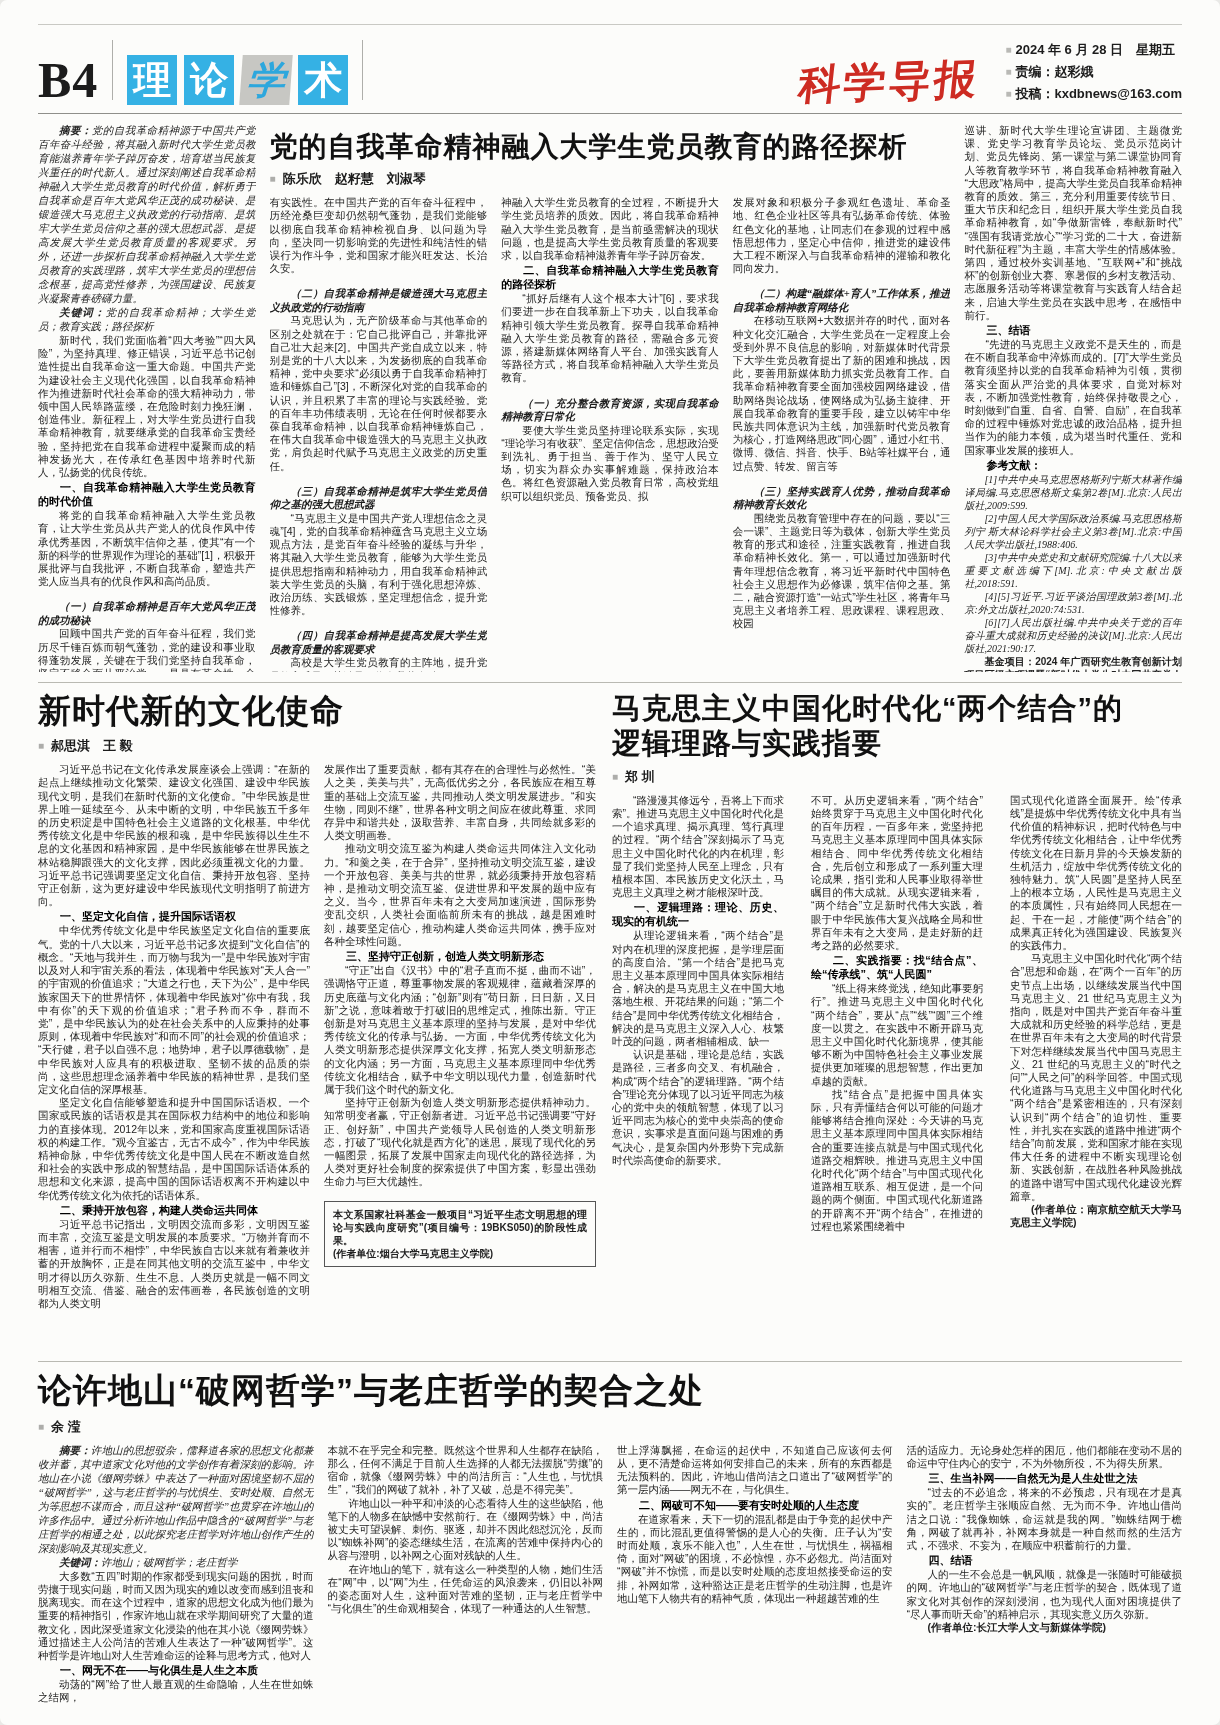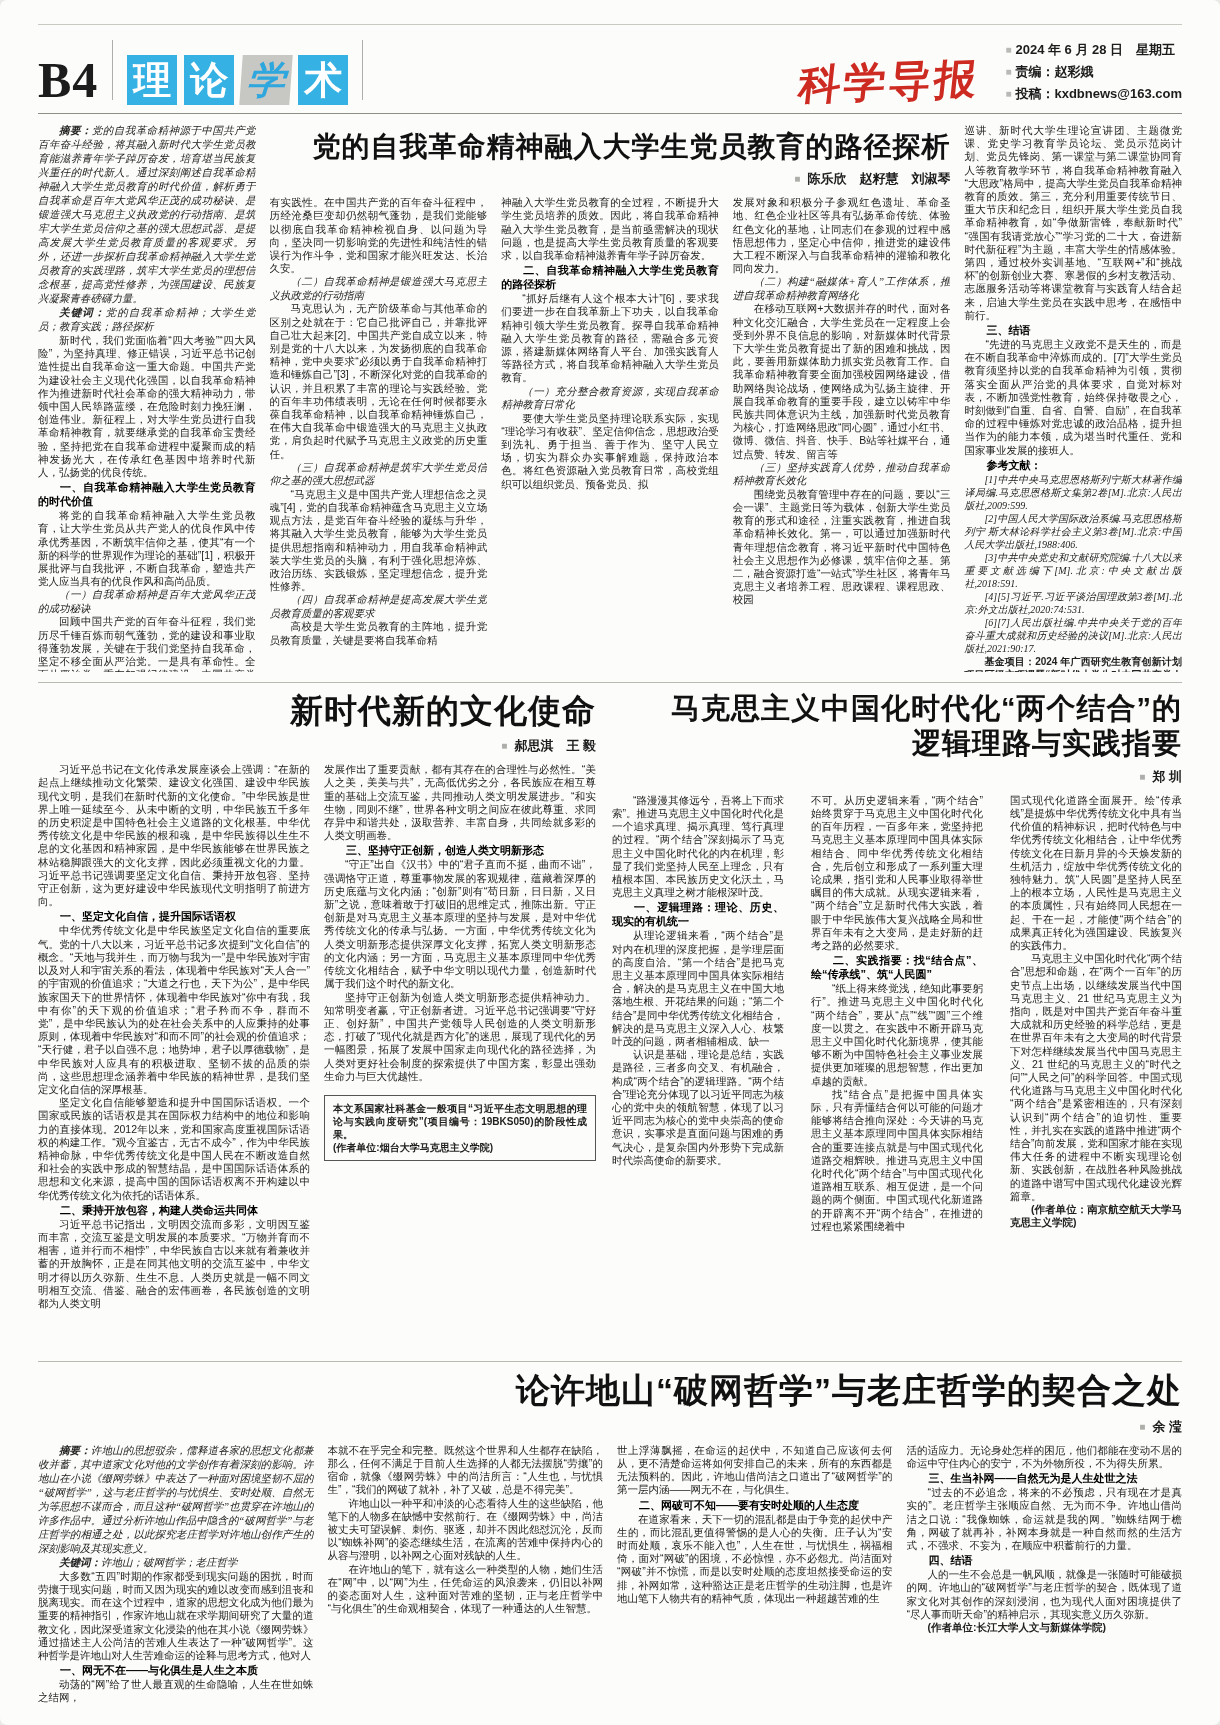--- a/index.html
+++ b/index.html
@@ -21,32 +21,32 @@
              font-family:"Liberation Serif", serif; transform:skewX(-4deg); }
   .hd .spacer{ flex:1; }
   .masthead{ font-family:"Liberation Serif", serif; font-weight:bold; color:#cd2b22;
              font-size:42px; line-height:1.1; letter-spacing:3px;
              transform:skewX(-8deg) rotate(-2deg); margin-right:26px; white-space:nowrap;}
   .meta{ font-size:13px; line-height:22px; font-weight:bold; white-space:nowrap; }
   .meta .sq{ color:#b9b9b5; font-size:10px; margin-right:4px; vertical-align:1px;}
 
   
   .rule{ border:0; border-top:1px solid #b9b9b2; margin:10px 0 8px; }
-  .art header{ text-align:right; }
+  .art header{ text-align:left; }
   .art-title{ font-weight:bold; color:#111; letter-spacing:1px; line-height:1.22; }
   .authors{ font-size:13px; margin:6px 0 8px; font-weight:bold;}
   .authors .sq{ color:#adadaa; font-size:10px; margin-right:7px; vertical-align:1px;}
 
   .col{ overflow:hidden; text-align:justify; }
   .para{ font-size:10.5px; line-height:13.2px; text-indent:2em; color:#222;}
   .para.noind{ text-indent:0; }
   .h2{ font-size:11px; line-height:14px; font-weight:bold; color:#000;
        text-indent:2em; margin:1px 0; }
-  .h3{ font-size:10.5px; line-height:13.5px; font-weight:normal; font-style:italic;
-       font-family:"Liberation Serif", serif; text-indent:2em; }
+  .h3{ font-size:10.5px; line-height:13.5px; font-weight:bold; font-style:italic;
+       font-family:"Liberation Serif", serif; text-indent:2em;margin-top:12px; }
   .abstract,.kw{ font-family:"Liberation Serif", serif; font-style:italic;
        font-size:10.5px; line-height:14px; }
   .ref,.fund{ font-family:"Liberation Serif", serif; font-style:italic;
        font-size:10px; line-height:13px; }
   .fund{ font-family:"Liberation Sans", sans-serif; font-style:normal; font-weight:bold;}
   .unit{ font-weight:bold; font-style:normal; }
   .box{ border:1px solid #555; padding:6px 8px; margin-top:12px; }
   .box .para{ font-weight:bold; font-size:10px; line-height:13px;}
 
   
@@ -160,20 +160,21 @@
           <div class="col">
             <p class="para">习近平总书记在文化传承发展座谈会上强调：“在新的起点上继续推动文化繁荣、建设文化强国、建设中华民族现代文明，是我们在新时代新的文化使命。”中华民族是世界上唯一延续至今、从未中断的文明，中华民族五千多年的历史积淀是中国特色社会主义道路的文化根基。中华优秀传统文化是中华民族的根和魂，是中华民族得以生生不息的文化基因和精神家园，是中华民族能够在世界民族之林站稳脚跟强大的文化支撑，因此必须重视文化的力量。习近平总书记强调要坚定文化自信、秉持开放包容、坚持守正创新，这为更好建设中华民族现代文明指明了前进方向。</p>
             <p class="h2">一、坚定文化自信，提升国际话语权</p>
             <p class="para">中华优秀传统文化是中华民族坚定文化自信的重要底气。党的十八大以来，习近平总书记多次提到“文化自信”的概念。“天地与我并生，而万物与我为一”是中华民族对宇宙以及对人和宇宙关系的看法，体现着中华民族对“天人合一”的宇宙观的价值追求；“大道之行也，天下为公”，是中华民族家国天下的世界情怀，体现着中华民族对“你中有我，我中有你”的天下观的价值追求；“君子矜而不争，群而不党”，是中华民族认为的处在社会关系中的人应秉持的处事原则，体现着中华民族对“和而不同”的社会观的价值追求；“天行健，君子以自强不息；地势坤，君子以厚德载物”，是中华民族对人应具有的积极进取、坚韧不拔的品质的崇尚，这些思想理念涵养着中华民族的精神世界，是我们坚定文化自信的深厚根基。</p>
             <p class="para">坚定文化自信能够塑造和提升中国国际话语权。一个国家或民族的话语权是其在国际权力结构中的地位和影响力的直接体现。2012年以来，党和国家高度重视国际话语权的构建工作。“观今宜鉴古，无古不成今”，作为中华民族精神命脉，中华优秀传统文化是中国人民在不断改造自然和社会的实践中形成的智慧结晶，是中国国际话语体系的思想和文化来源，提高中国的国际话语权离不开构建以中华优秀传统文化为依托的话语体系。</p>
             <p class="h2">二、秉持开放包容，构建人类命运共同体</p>
             <p class="para">习近平总书记指出，文明因交流而多彩，文明因互鉴而丰富，交流互鉴是文明发展的本质要求。“万物并育而不相害，道并行而不相悖”，中华民族自古以来就有着兼收并蓄的开放胸怀，正是在同其他文明的交流互鉴中，中华文明才得以历久弥新、生生不息。人类历史就是一幅不同文明相互交流、借鉴、融合的宏伟画卷，各民族创造的文明都为人类文明</p>
           </div>
           <div class="col">
             <p class="para noind">发展作出了重要贡献，都有其存在的合理性与必然性。“美人之美，美美与共”，无高低优劣之分，各民族应在相互尊重的基础上交流互鉴，共同推动人类文明发展进步。“和实生物，同则不继”，世界各种文明之间应在彼此尊重、求同存异中和谐共处，汲取营养、丰富自身，共同绘就多彩的人类文明画卷。</p>
+            <p class="para">推动文明交流互鉴为构建人类命运共同体注入文化动力。“和羹之美，在于合异”，坚持推动文明交流互鉴，建设一个开放包容、美美与共的世界，就必须秉持开放包容精神，是推动文明交流互鉴、促进世界和平发展的题中应有之义。当今，世界百年未有之大变局加速演进，国际形势变乱交织，人类社会面临前所未有的挑战，越是困难时刻，越要坚定信心，推动构建人类命运共同体，携手应对各种全球性问题。</p>
             <p class="h2">三、坚持守正创新，创造人类文明新形态</p>
             <p class="para">“守正”出自《汉书》中的“君子直而不挺，曲而不诎”，强调恪守正道，尊重事物发展的客观规律，蕴藏着深厚的历史底蕴与文化内涵；“创新”则有“苟日新，日日新，又日新”之说，意味着敢于打破旧的思维定式，推陈出新。守正创新是对马克思主义基本原理的坚持与发展，是对中华优秀传统文化的传承与弘扬。一方面，中华优秀传统文化为人类文明新形态提供深厚文化支撑，拓宽人类文明新形态的文化内涵；另一方面，马克思主义基本原理同中华优秀传统文化相结合，赋予中华文明以现代力量，创造新时代属于我们这个时代的新文化。</p>
             <p class="para">坚持守正创新为创造人类文明新形态提供精神动力。知常明变者赢，守正创新者进。习近平总书记强调要“守好正、创好新”，中国共产党领导人民创造的人类文明新形态，打破了“现代化就是西方化”的迷思，展现了现代化的另一幅图景，拓展了发展中国家走向现代化的路径选择，为人类对更好社会制度的探索提供了中国方案，彰显出强劲生命力与巨大优越性。</p>
             <div class="box">
               <p class="para noind">本文系国家社科基金一般项目“习近平生态文明思想的理论与实践向度研究”(项目编号：19BKS050)的阶段性成果。</p>
               <p class="para noind">(作者单位:烟台大学马克思主义学院)</p>
             </div>
           </div>
         </div>
     </section>

